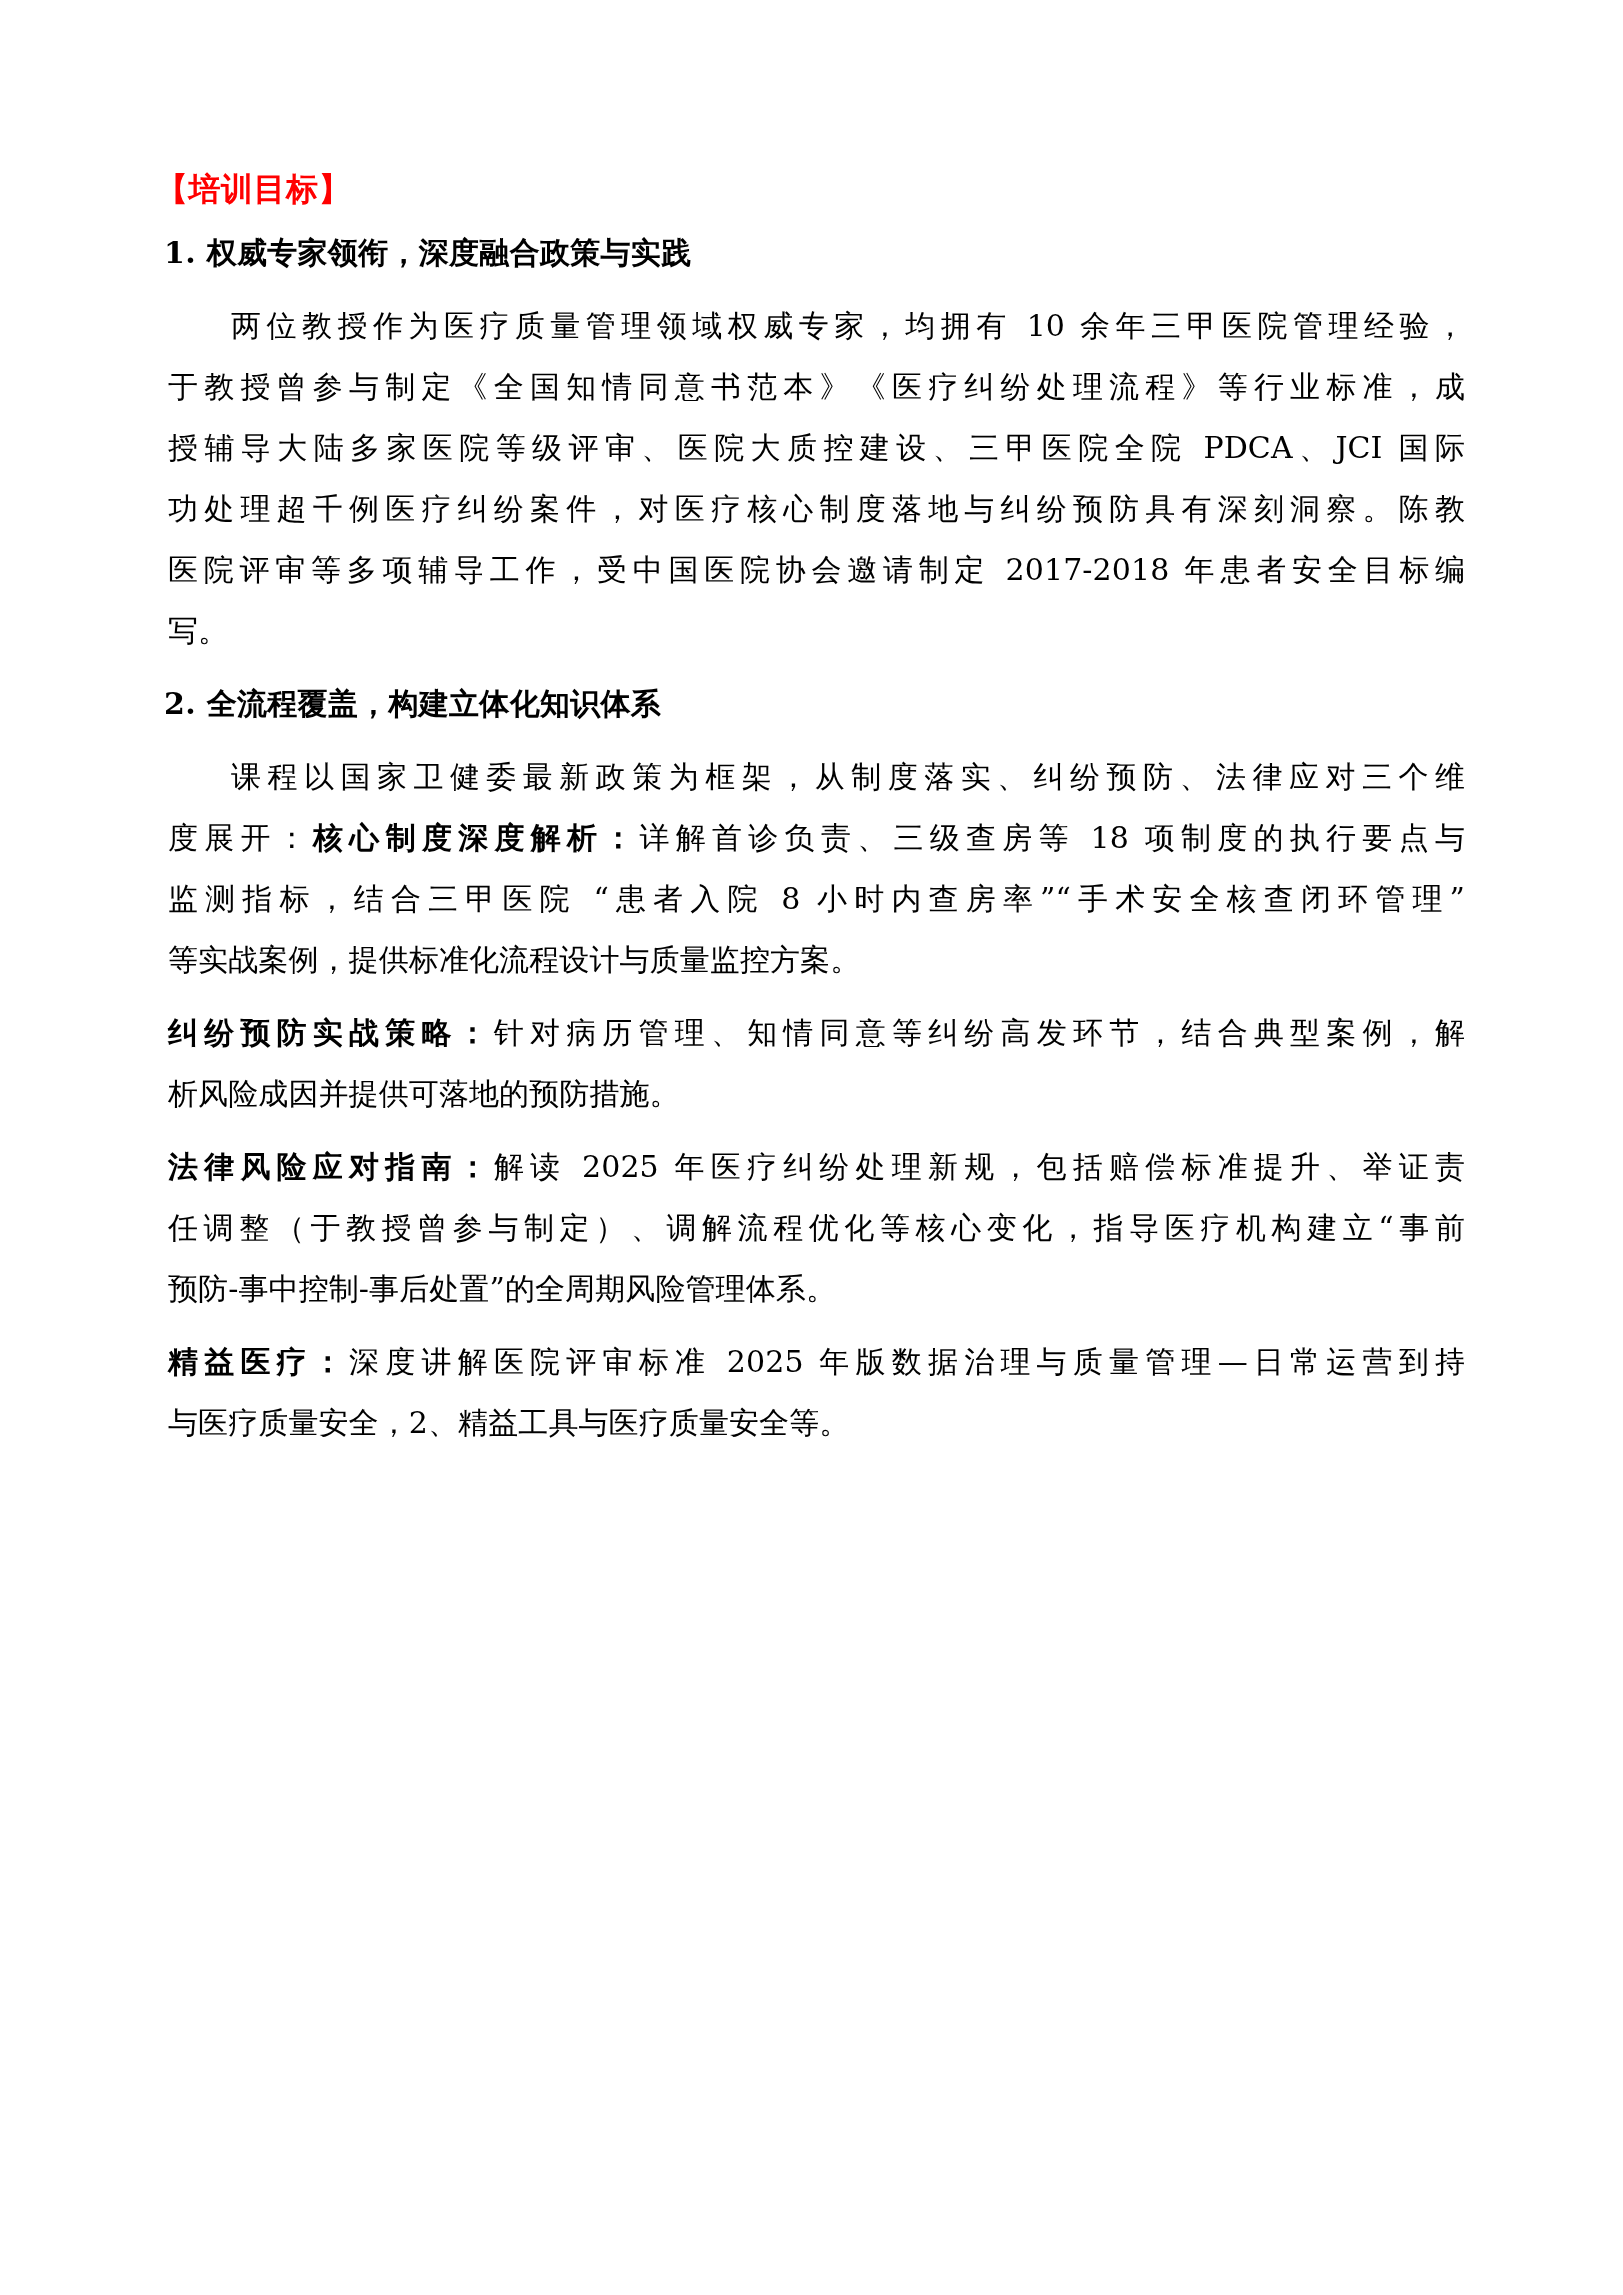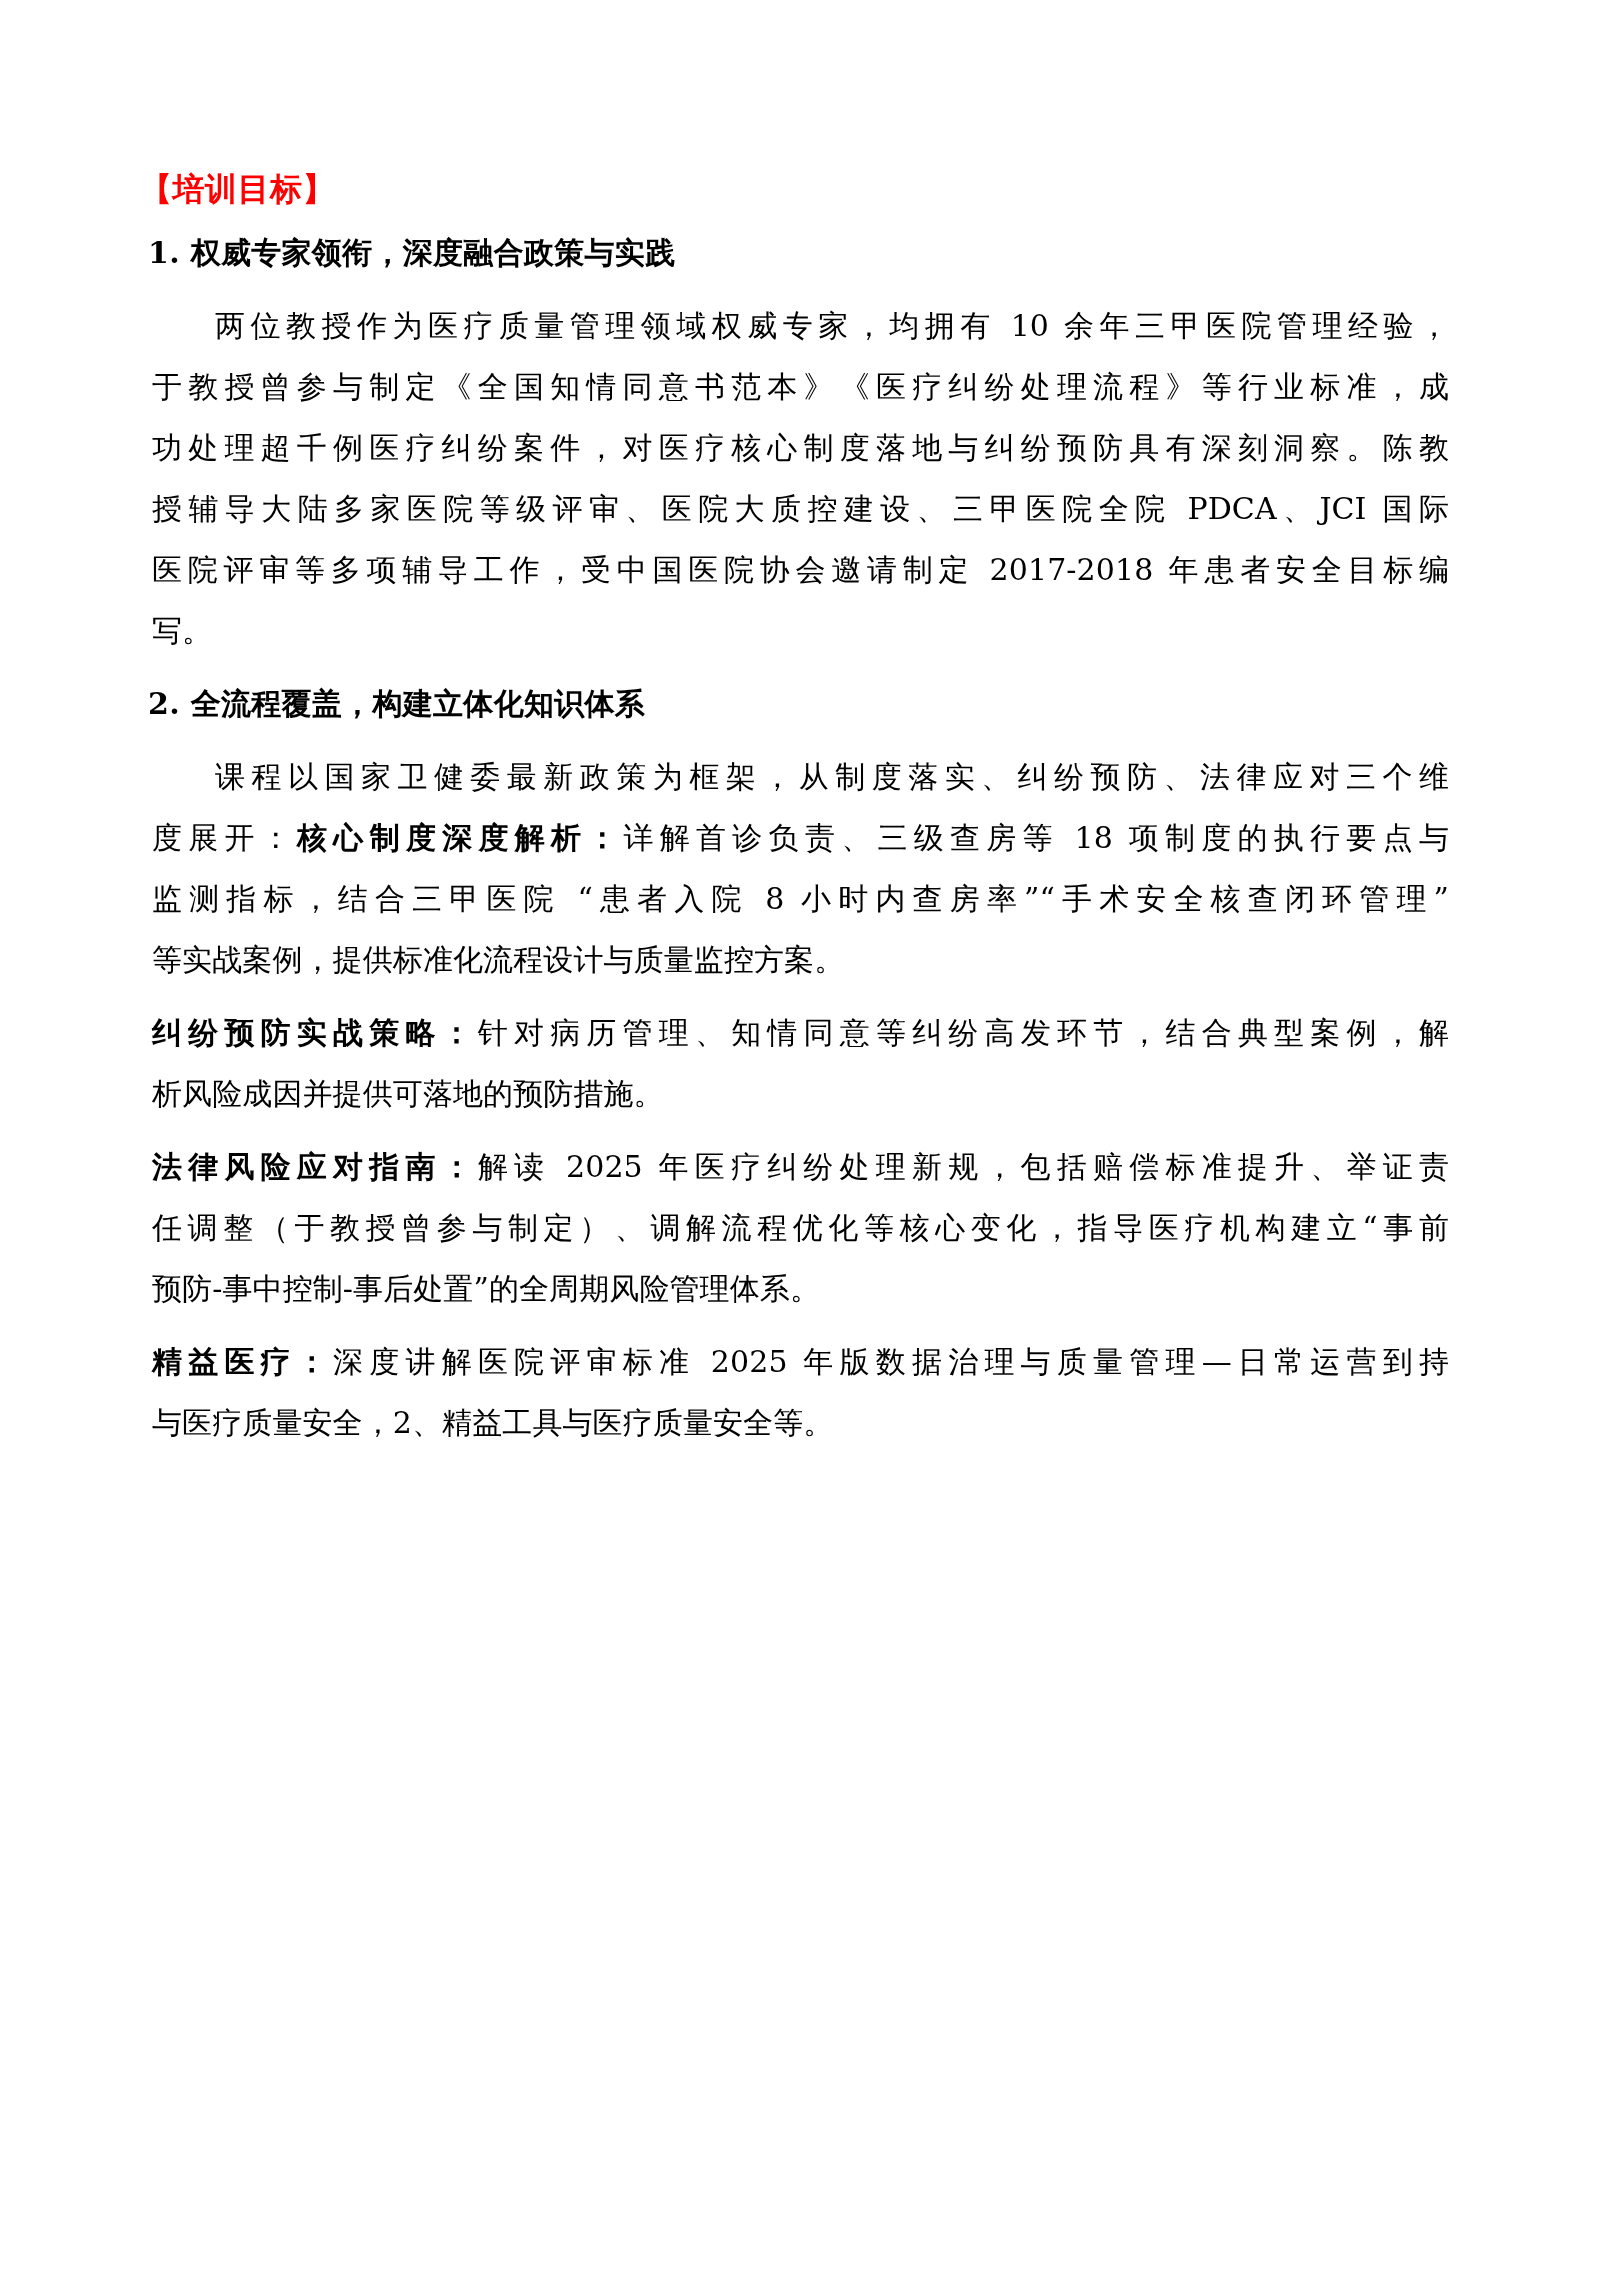--- a/index.html
+++ b/index.html
@@ -14,21 +14,21 @@
   }
   .page {
     position: relative;
     width: 1623px;
     height: 2295px;
     background: #ffffff;
     overflow: hidden;
   }
   .content {
     position: absolute;
-    left: 140px;
+    left: 156px;
     top: 169px;
     width: 1321px;
   }
 
   
   .doc-title {
     color: #ff0000;
     font-weight: bold;
     font-size: 32px;
     line-height: 1.25;
@@ -81,22 +81,22 @@
 <div class="page">
   <div class="content">
 
     <h1 class="doc-title">【培训目标】</h1>
 
     <p class="section-heading">1. 权威专家领衔，深度融合政策与实践</p>
 
     <p class="body-par">
       <span class="ln indent">两位教授作为医疗质量管理领域权威专家，均拥有 10 余年三甲医院管理经验，</span>
       <span class="ln">于教授曾参与制定《全国知情同意书范本》《医疗纠纷处理流程》等行业标准，成</span>
+      <span class="ln">授辅导大陆多家医院等级评审、医院大质控建设、三甲医院全院 PDCA、JCI 国际</span>
       <span class="ln">功处理超千例医疗纠纷案件，对医疗核心制度落地与纠纷预防具有深刻洞察。陈教</span>
-      <span class="ln">授辅导大陆多家医院等级评审、医院大质控建设、三甲医院全院 PDCA、JCI 国际</span>
       <span class="ln">医院评审等多项辅导工作，受中国医院协会邀请制定 2017-2018 年患者安全目标编</span>
       <span class="ln last">写。</span>
     </p>
 
     <p class="section-heading">2. 全流程覆盖，构建立体化知识体系</p>
 
     <p class="body-par">
       <span class="ln indent">课程以国家卫健委最新政策为框架，从制度落实、纠纷预防、法律应对三个维</span>
       <span class="ln"><span>度展开：</span><span class="lead">核心制度深度解析：</span><span>详解首诊负责、三级查房等 18 项制度的执行要点与</span></span>
       <span class="ln">监测指标，结合三甲医院 “患者入院 8 小时内查房率”“手术安全核查闭环管理”</span>

